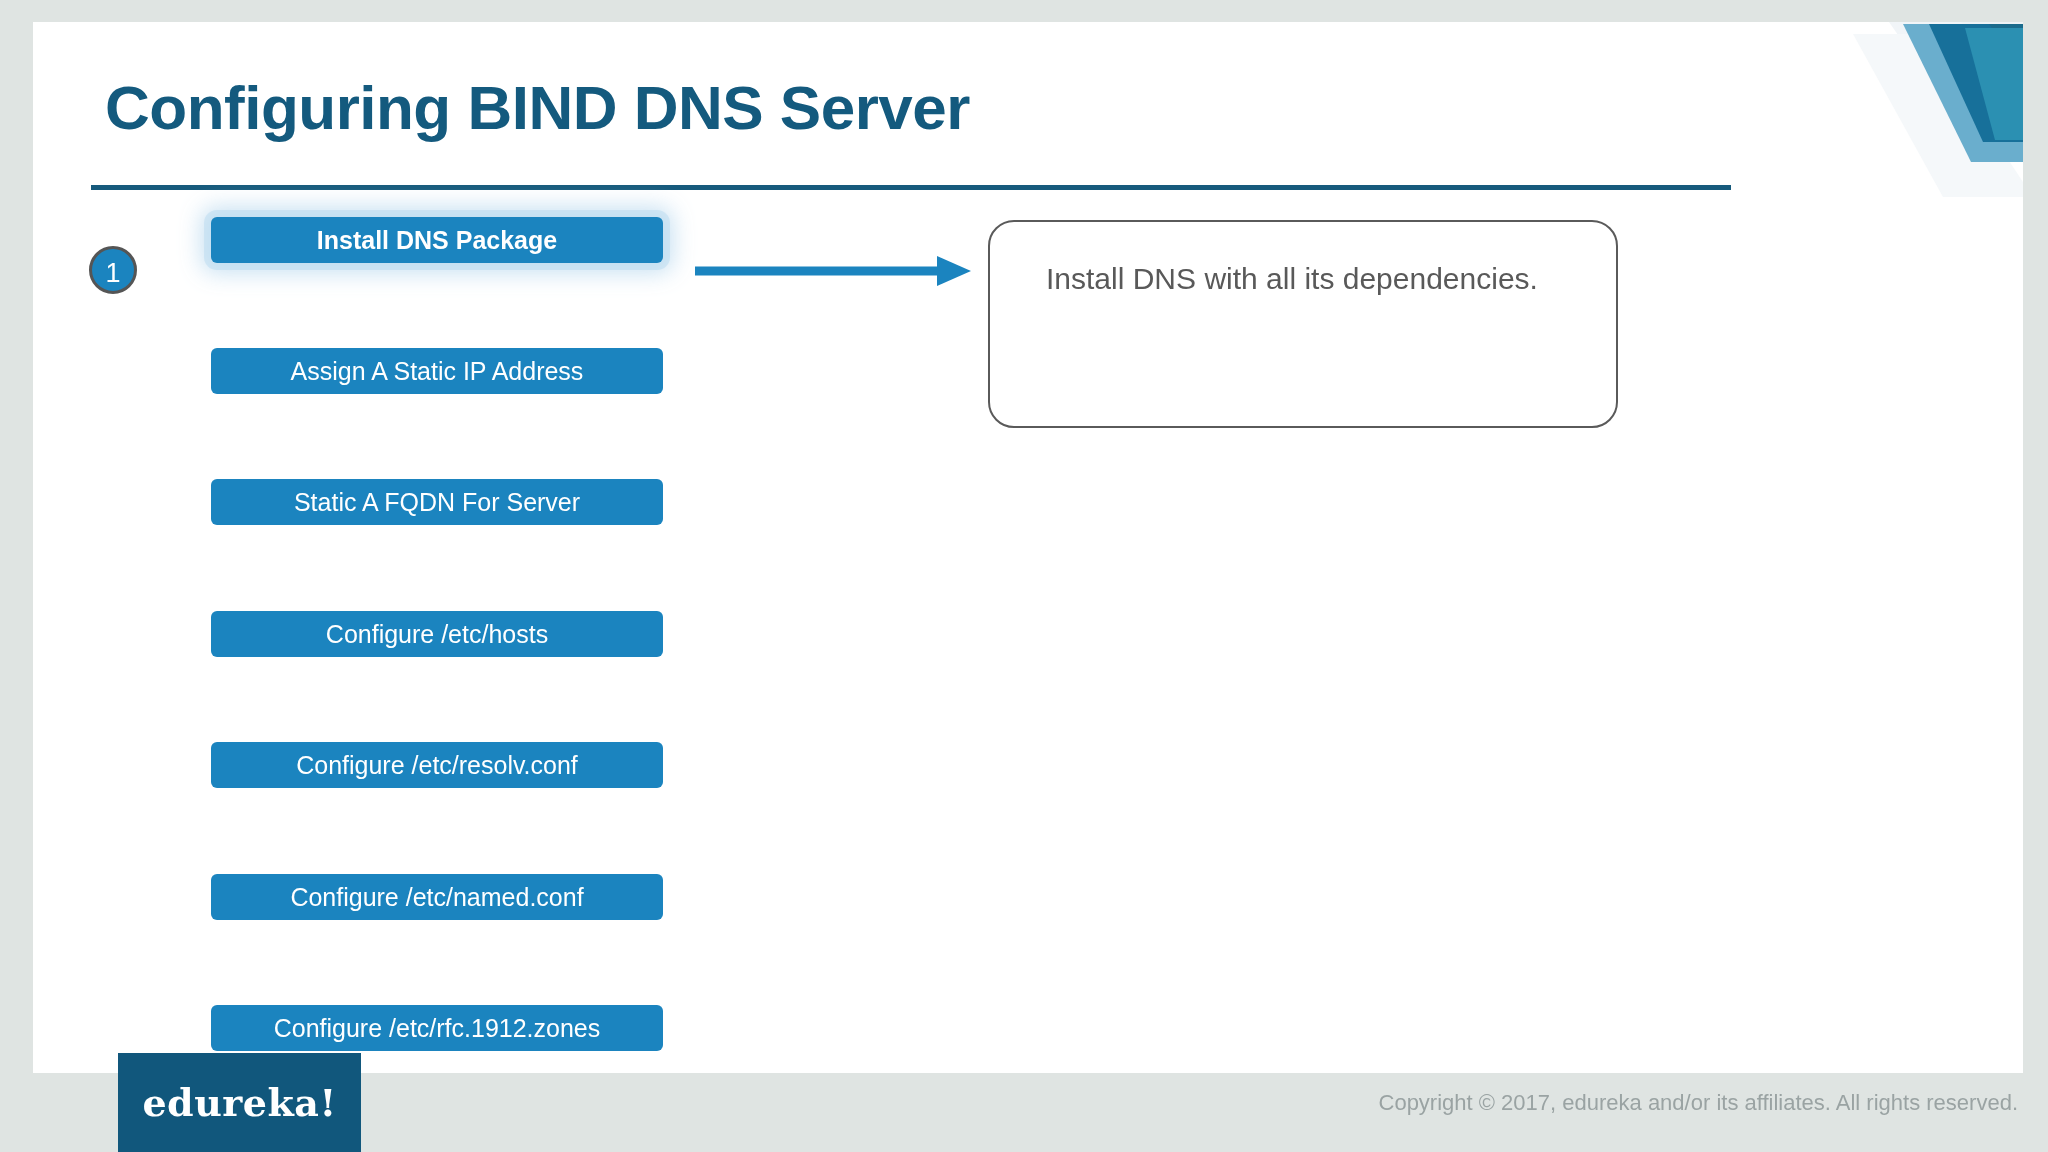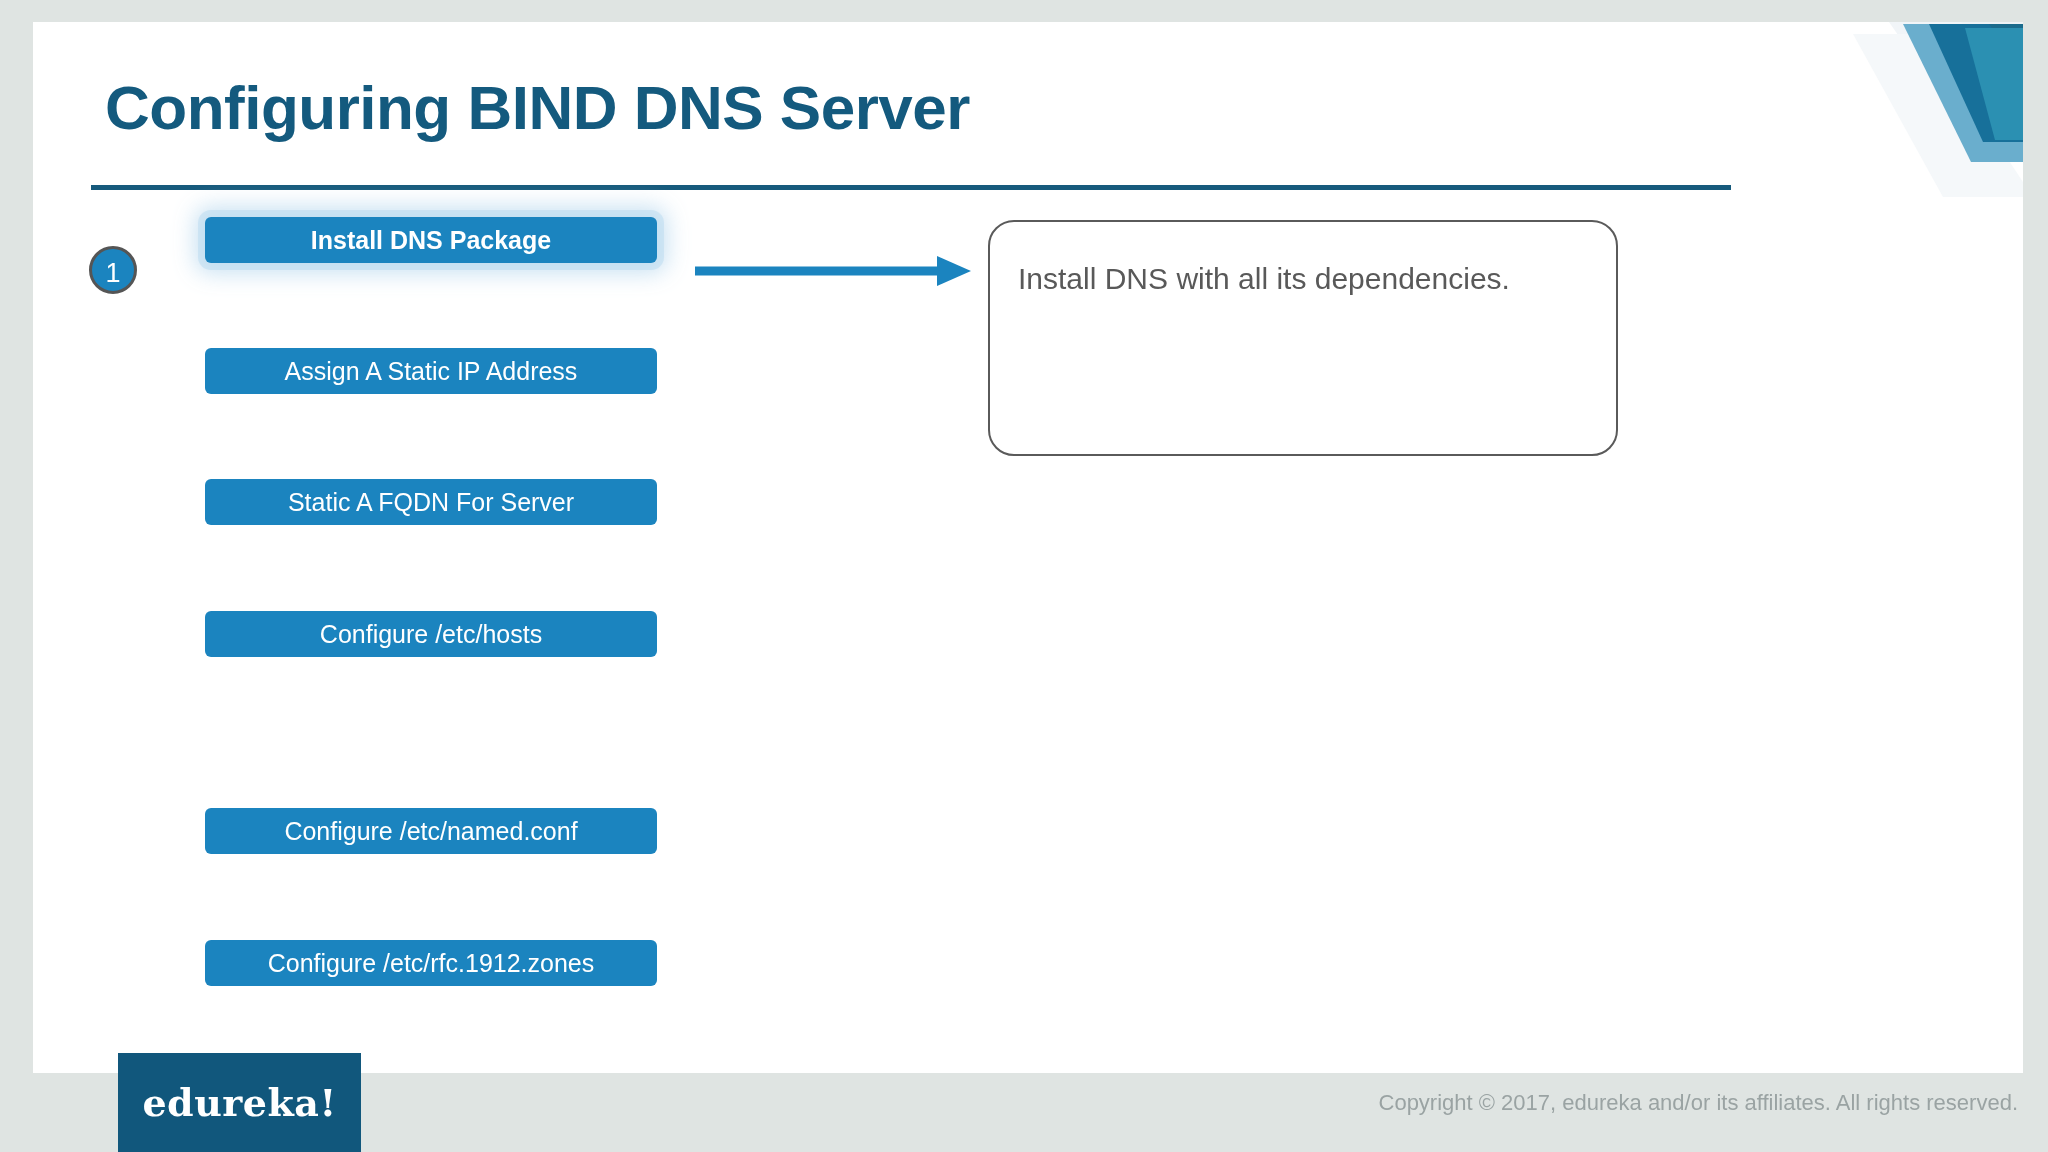--- a/index.html
+++ b/index.html
@@ -60,21 +60,21 @@
     left: 58px;
     top: 163px;
     width: 1640px;
     height: 5px;
     background: #165a7c;
   }
 
   
   #step-list {
     position: absolute;
-    left: 54px;
+    left: 60px;
     top: 195px;
     width: 640px;
     text-decoration: underline;
   }
   .step-row {
     position: relative;
     height: 65.5px;
   }
   .step-badge {
     position: absolute;
@@ -120,25 +120,25 @@
     width: 280px;
     height: 46px;
   }
 
   
   #callout-box {
     position: absolute;
     left: 955px;
     top: 198px;
     width: 630px;
-    height: 236px;
+    height: 208px;
     border: 2px solid #5a5a5a;
     border-radius: 26px;
     box-sizing: border-box;
-    padding: 40px 38px 0 28px;
+    padding: 40px 38px 0 56px;
   }
   .callout-line {
     font-size: 30px;
     color: #595959;
     margin-bottom: 34px;
     white-space: nowrap;
   }
 
   
   #footer-bar {
@@ -203,20 +203,23 @@
       <div class="step-row">
         <div class="step-btn" style="top:65px">Assign A Static IP Address</div>
       </div>
       <div class="step-row">
         <div class="step-btn" style="top:131px">Static A FQDN For Server</div>
       </div>
       <div class="step-row">
         <div class="step-btn" style="top:197px">Configure /etc/hosts</div>
       </div>
       <div class="step-row">
+        <div class="step-btn" style="top:263px">Configure /etc/resolv.conf</div>
+      </div>
+      <div class="step-row">
         <div class="step-btn" style="top:329px">Configure /etc/named.conf</div>
       </div>
       <div class="step-row">
         <div class="step-btn" style="top:395px">Configure /etc/rfc.1912.zones</div>
       </div>
       <div class="step-row">
         
       </div>
       <div class="step-row">
         

